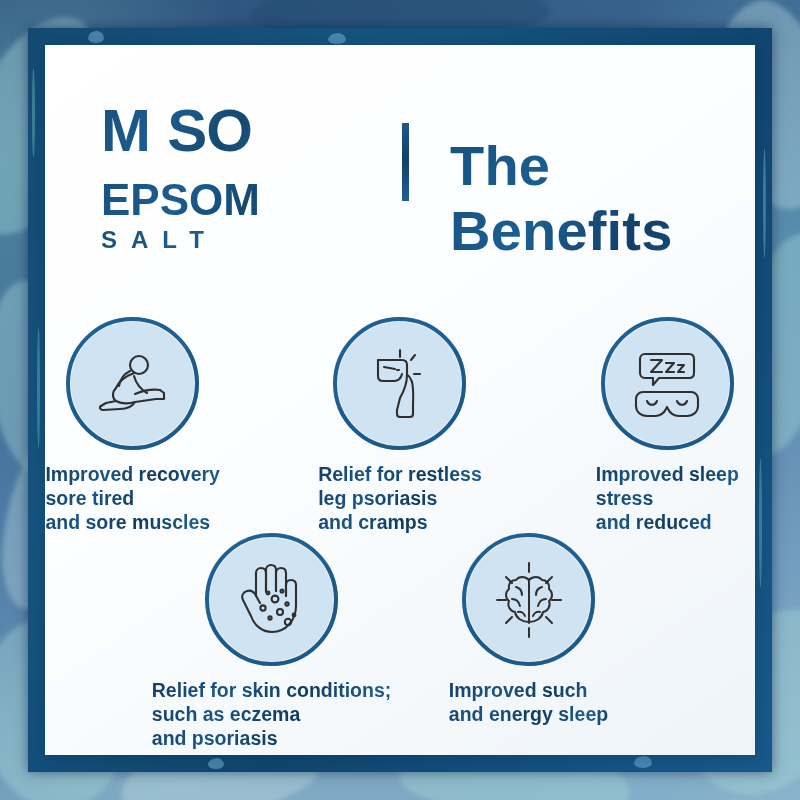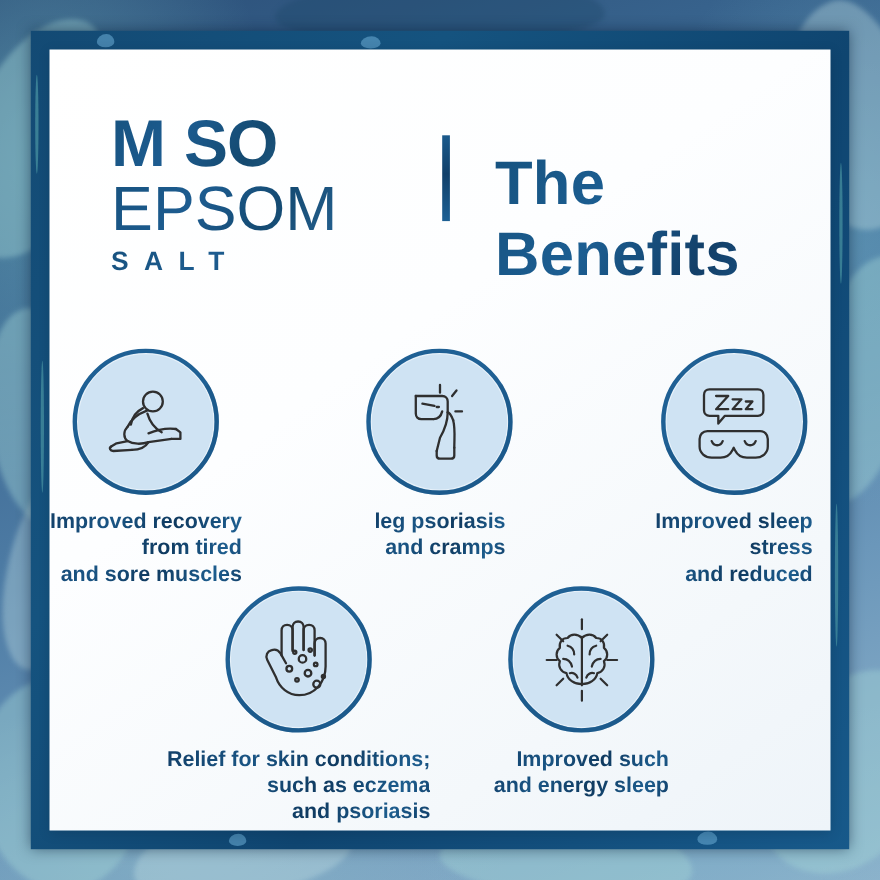--- a/index.html
+++ b/index.html
@@ -60,21 +60,21 @@
   .logo-line1{
     font-size:60px;font-weight:bold;line-height:.92;letter-spacing:-1px;
     color:#1d5c90;
     background:linear-gradient(125deg,#17527f 0%,#1d5c90 25%,#14496f 50%,#27648f 72%,#1a5584 100%);
     -webkit-background-clip:text;background-clip:text;-webkit-text-fill-color:transparent;
     white-space:nowrap;
   }
   .sub{font-size:30px;vertical-align:baseline;position:relative;top:7px;}
   .sub4{font-size:28px;position:relative;top:7px;}
   .logo-line2{
-    font-size:57px;font-weight:normal;line-height:1.08;letter-spacing:0px;margin-top:2px;
+    font-size:44px;font-weight:bold;line-height:1.08;letter-spacing:0px;margin-top:18px;
     background:linear-gradient(125deg,#17527f 0%,#1d5c90 30%,#144a72 55%,#256190 80%,#1a5584 100%);
     -webkit-background-clip:text;background-clip:text;-webkit-text-fill-color:transparent;
   }
   .logo-line3{
     font-size:24px;font-weight:bold;letter-spacing:14px;line-height:1.25;margin-top:1px;
     background:linear-gradient(125deg,#17527f 0%,#1d5c90 35%,#14496f 60%,#256190 85%,#1a5584 100%);
     -webkit-background-clip:text;background-clip:text;-webkit-text-fill-color:transparent;
   }
   .divider{
     position:absolute;left:357px;top:48px;width:7px;height:78px;
@@ -100,21 +100,21 @@
     display:flex;align-items:center;justify-content:center;
     position:relative;
   }
   .circle::after{
     content:"";position:absolute;inset:-4px;border-radius:50%;
     border:4px solid rgba(22,80,125,.35);
     clip-path:polygon(50% 50%,100% 20%,100% 100%,0 100%,0 70%);
     pointer-events:none;
   }
   .caption{
-    margin-top:13px;text-align:right;
+    margin-top:13px;text-align:left;
     font-size:19.5px;font-weight:bold;line-height:1.22;
     color:#134a76;
     background:linear-gradient(115deg,#123f68 0%,#1a5584 30%,#0f3a60 58%,#1d5d8e 85%,#123f68 100%);
     -webkit-background-clip:text;background-clip:text;-webkit-text-fill-color:transparent;
   }
   .caption span{display:block;white-space:nowrap;}
   svg.ic{display:block;}
 </style>
 </head>
 <body>
@@ -173,21 +173,21 @@
             <path d="M70 41 L74 44 L74 50 L66 50"></path>
             <path d="M44 27 C46 34 50 40 57 44"></path>
             <path d="M26 52 L16 54 L11 57"></path>
             <path d="M11 57 C9 58 10 61 13 61 L30 60"></path>
             <path d="M30 60 C36 60 42 58 45 53"></path>
             <path d="M40 22 C34 25 30 31 29 37"></path>
           </svg>
         </div>
         <div class="caption">
           <span>Improved recovery</span>
-          <span>from tired</span>
+          <span>sore tired</span>
           <span>and sore muscles</span>
         </div>
       </div>
 
       <div class="benefit">
         <div class="circle">
           <svg class="ic" width="72" height="80" viewBox="0 0 72 80" fill="none" stroke="#2f2f2f" stroke-width="2.1" stroke-linecap="round" stroke-linejoin="round">
             <path d="M14 16 L38 16 C41 16 43 18 43 21 L43 31"></path>
             <path d="M14 16 L14 32 C14 35 16 37 19 37 L30 37"></path>
             <path d="M30 37 C35 37 37 34 38 30"></path>
@@ -196,20 +196,21 @@
             <path d="M49 63 C49 54 50 46 48 38"></path>
             <path d="M48 38 C46 33 44 31 43 31"></path>
             <path d="M36 6 L36 13"></path>
             <path d="M51 11 L47 16"></path>
             <path d="M56 30 L50 30"></path>
             <path d="M20 23 L31 25"></path>
             <path d="M33 26 L35 26"></path>
           </svg>
         </div>
         <div class="caption">
+          <span>Relief for restless</span>
           <span>leg psoriasis</span>
           <span>and cramps</span>
         </div>
       </div>
 
       <div class="benefit">
         <div class="circle">
           <svg class="ic" width="84" height="76" viewBox="0 0 84 76" fill="none" stroke="#2f2f2f" stroke-width="2.1" stroke-linecap="round" stroke-linejoin="round">
             <path d="M20 8 L64 8 C67 8 69 10 69 13 L69 27 C69 30 67 32 64 32 L34 32 L28 39 L28 32 L20 32 C17 32 15 30 15 27 L15 13 C15 10 17 8 20 8 Z"></path>
             <path d="M26 14 L37 14 L26 26 L37 26"></path>

